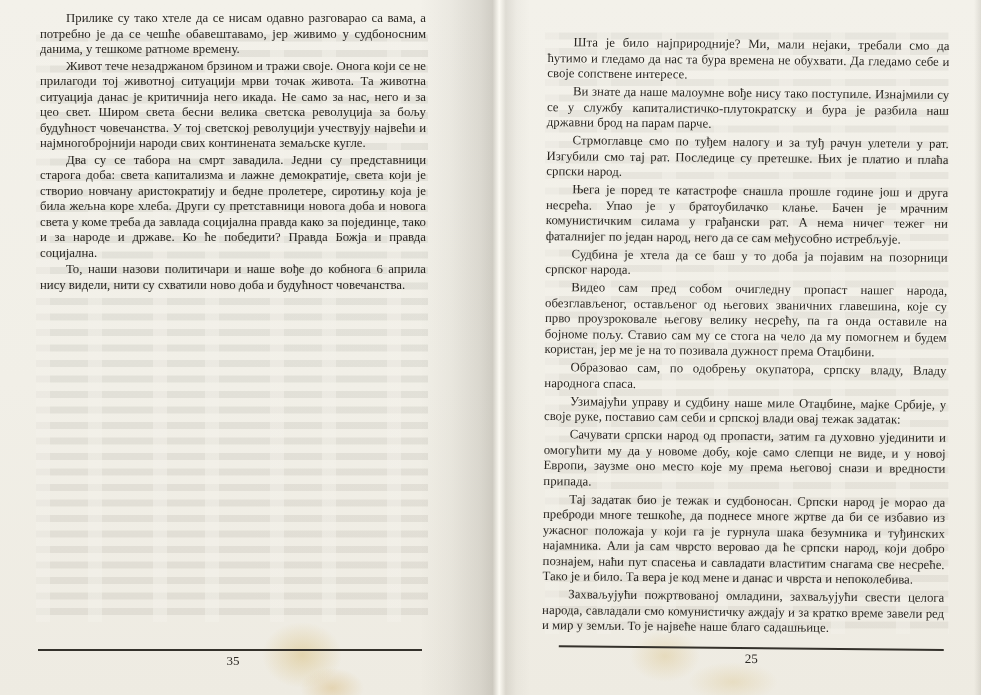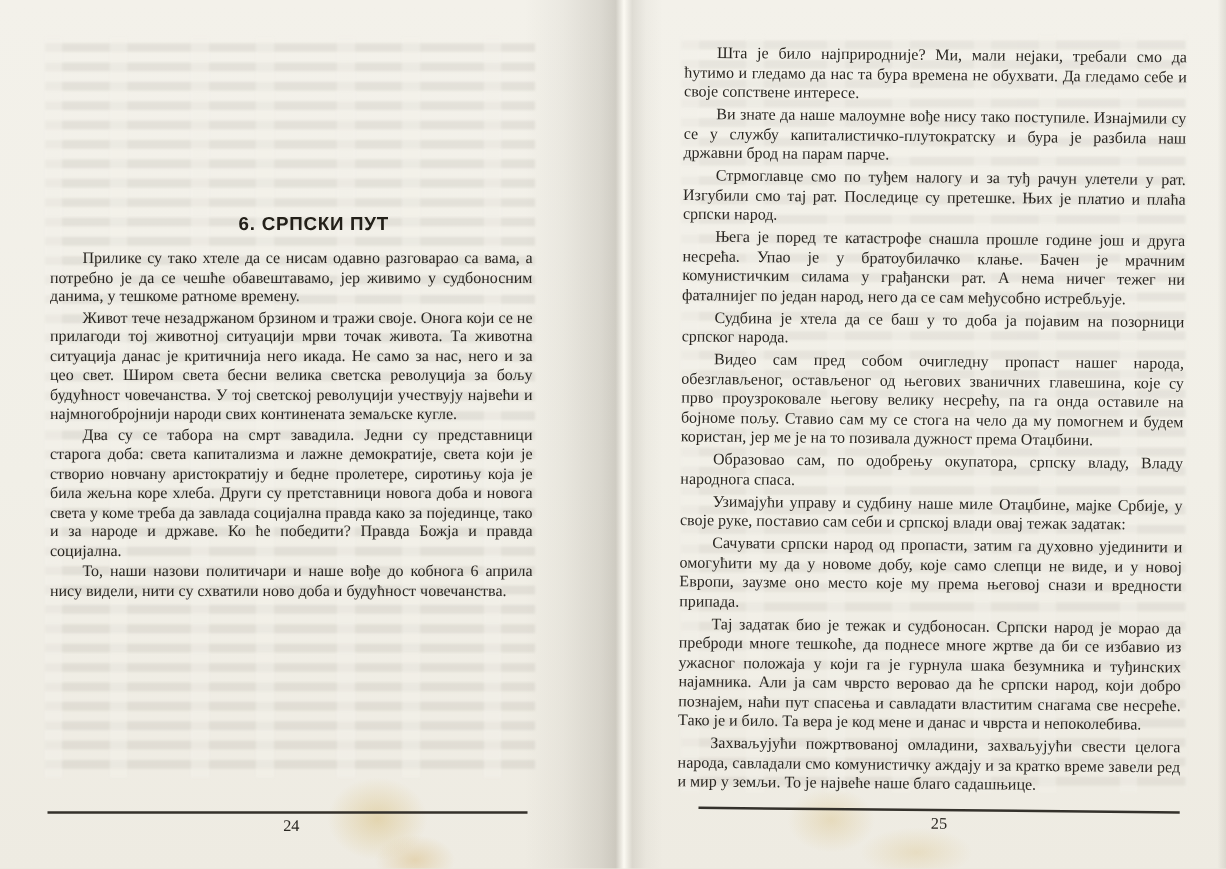--- a/index.html
+++ b/index.html
@@ -113,29 +113,28 @@
 <div class="book">
 
   <div class="ghost ghost-left"></div>
   <div class="ghost ghost-right"></div>
   <div class="stain stain-1"></div>
   <div class="stain stain-2"></div>
   <div class="stain stain-3"></div>
   <div class="stain stain-4"></div>
 
   <section class="page page-left">
-    <h1 class="heading">6. СРПСКИ ПУТ</h1>
     <div class="body">
       <p>Прилике су тако хтеле да се нисам одавно разговарао са вама, а потребно је да се чешће обавештавамо, јер живимо у судбоносним данима, у тешкоме ратноме времену.</p>
       <p>Живот тече незадржаном брзином и тражи своје. Онога који се не прилагоди тој животној ситуацији мрви точак живота. Та животна ситуација данас је критичнија него икада. Не само за нас, него и за цео свет. Широм света бесни велика светска револуција за бољу будућност човечанства. У тој светској револуцији учествују највећи и најмногобројнији народи свих континената земаљске кугле.</p>
       <p>Два су се табора на смрт завадила. Једни су представници старога доба: света капитализма и лажне демократије, света који је створио новчану аристократију и бедне пролетере, сиротињу која је била жељна коре хлеба. Други су претставници новога доба и новога света у коме треба да завлада социјална правда како за појединце, тако и за народе и државе. Ко ће победити? Правда Божја и правда социјална.</p>
       <p>То, наши назови политичари и наше вође до кобнога 6 априла нису видели, нити су схватили ново доба и будућност човечанства.</p>
     </div>
     <div class="rule rule-left"></div>
-    <div class="pagenum pagenum-left">24</div>
+    <div class="pagenum pagenum-left">35</div>
   </section>
 
   <section class="page page-right">
     <div class="body body-right">
       <p>Шта је било најприродније? Ми, мали нејаки, требали смо да ћутимо и гледамо да нас та бура времена не обухвати. Да гледамо себе и своје сопствене интересе.</p>
       <p>Ви знате да наше малоумне вође нису тако поступиле. Изнајмили су се у службу капиталистичко-плутократску и бура је разбила наш државни брод на парам парче.</p>
       <p>Стрмоглавце смо по туђем налогу и за туђ рачун улетели у рат. Изгубили смо тај рат. Последице су претешке. Њих је платио и плаћа српски народ.</p>
       <p>Њега је поред те катастрофе снашла прошле године још и друга несрећа. Упао је у братоубилачко клање. Бачен је мрачним комунистичким силама у грађански рат. А нема ничег тежег ни фаталнијег по један народ, него да се сам међусобно истребљује.</p>
       <p>Судбина је хтела да се баш у то доба ја појавим на позорници српског народа.</p>
       <p>Видео сам пред собом очигледну пропаст нашег народа, обезглављеног, остављеног од његових званичних главешина, које су прво проузроковале његову велику несрећу, па га онда оставиле на бојноме пољу. Ставио сам му се стога на чело да му помогнем и будем користан, јер ме је на то позивала дужност према Отаџбини.</p>

